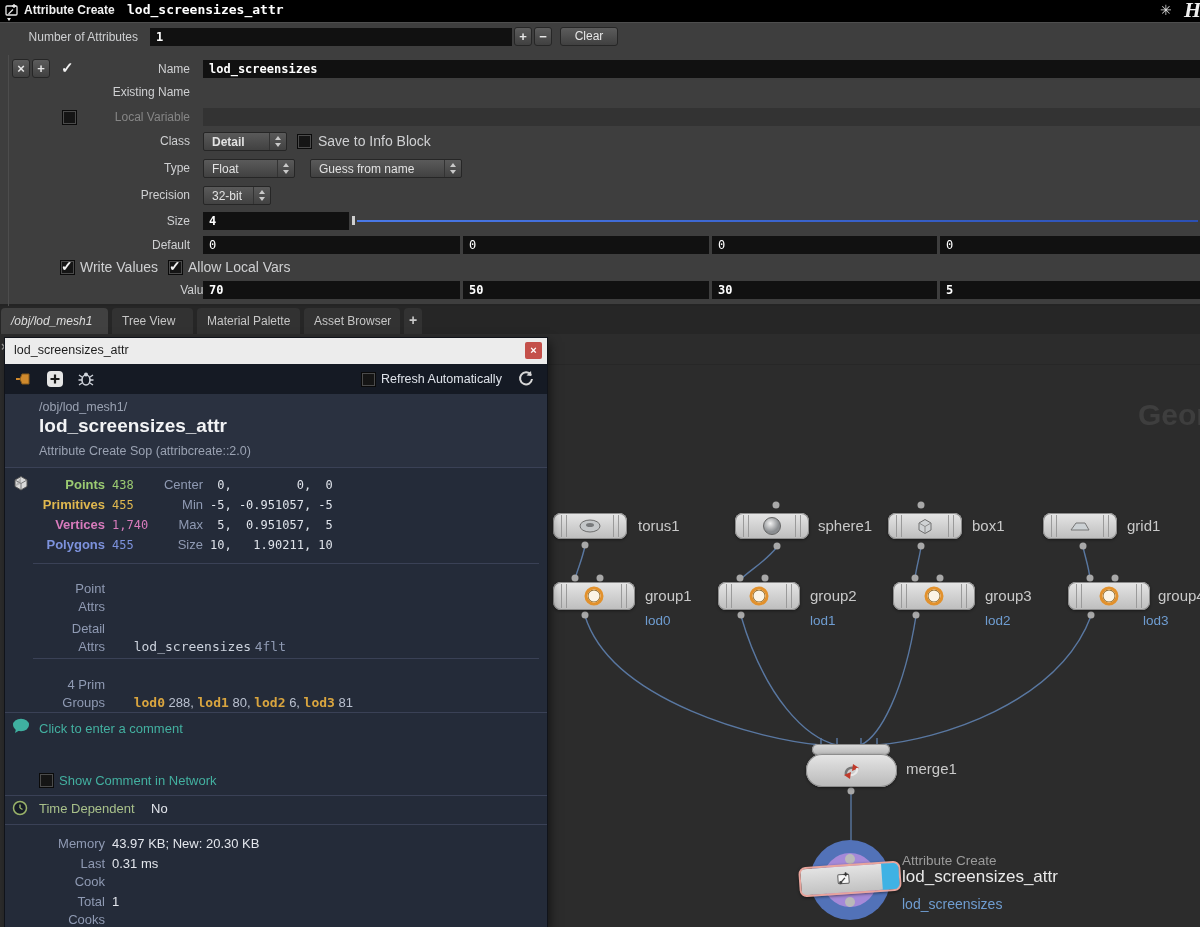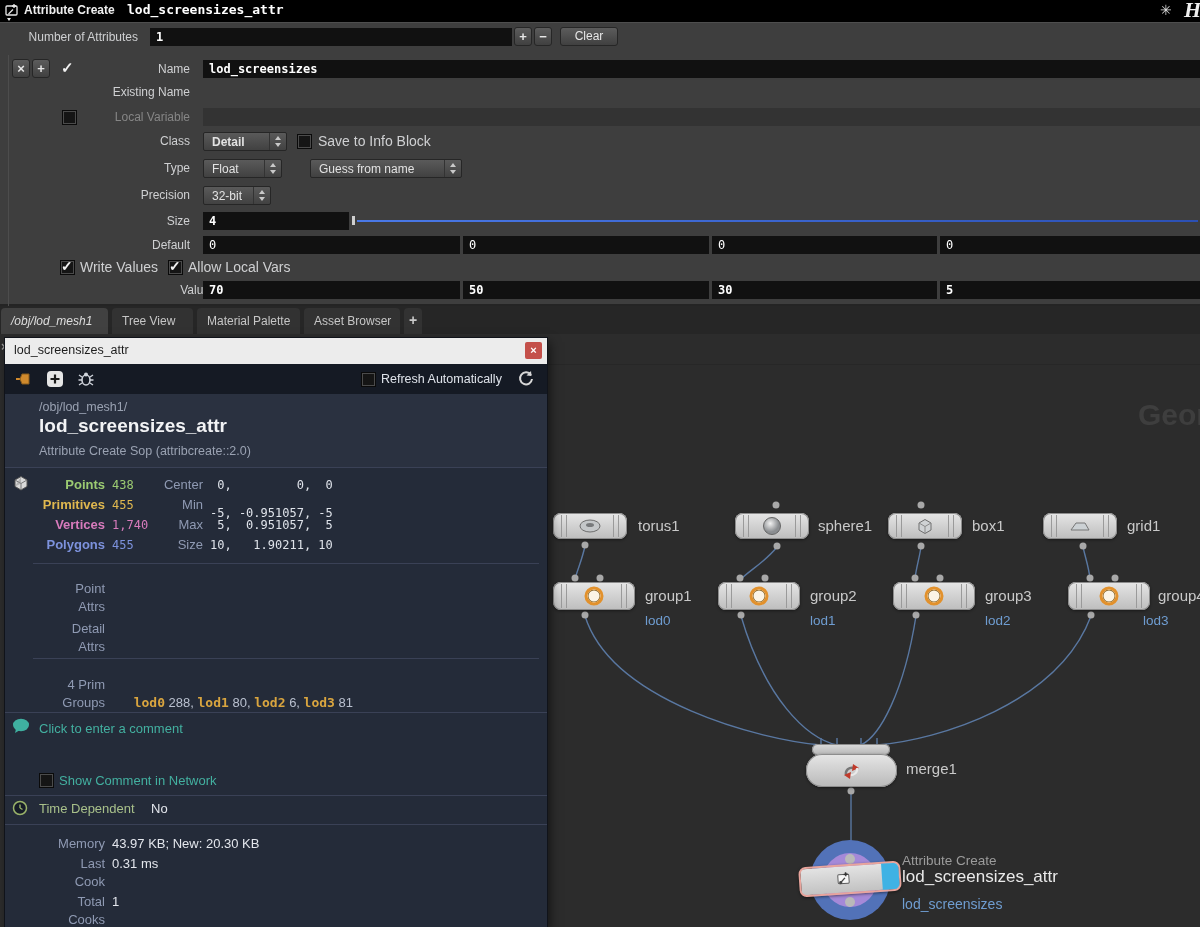--- a/index.html
+++ b/index.html
@@ -376,21 +376,21 @@
     <span class="cb" style="left:62px;top:87px;" data-interactable="true"></span>
     <div class="plabel dim" style="left:0px;top:85px;" data-interactable="false">Local Variable</div>
     <div class="pfield disabled" style="left:203px;top:85px;width:997px;" data-interactable="false"></div>
 
     <div class="plabel" style="left:0px;top:109px;" data-interactable="false">Class</div>
     <div class="pdrop" style="left:203px;top:109px;width:84px;font-weight:bold;" data-interactable="true"><span data-interactable="false">Detail</span><span class="spin" data-interactable="false"></span></div>
     <span class="cb" style="left:297px;top:111px;" data-interactable="true"></span>
     <div class="cblabel" style="left:318px;top:110px;" data-interactable="false">Save to Info Block</div>
 
     <div class="plabel" style="left:0px;top:136px;" data-interactable="false">Type</div>
-    <div class="pdrop" style="left:203px;top:136px;width:79px;" data-interactable="true"><span data-interactable="false">Float</span><span class="spin" data-interactable="false"></span></div>
+    <div class="pdrop" style="left:203px;top:136px;width:92px;" data-interactable="true"><span data-interactable="false">Float</span><span class="spin" data-interactable="false"></span></div>
     <div class="pdrop" style="left:310px;top:136px;width:152px;" data-interactable="true"><span data-interactable="false">Guess from name</span><span class="spin" data-interactable="false"></span></div>
 
     <div class="plabel" style="left:0px;top:163px;" data-interactable="false">Precision</div>
     <div class="pdrop" style="left:203px;top:163px;width:68px;" data-interactable="true"><span data-interactable="false">32-bit</span><span class="spin" data-interactable="false"></span></div>
 
     <div class="plabel" style="left:0px;top:189px;" data-interactable="false">Size</div>
     <div class="pfield" style="left:203px;top:189px;width:146px;" data-interactable="true">4</div>
     <div class="slider-tick" style="left:352px;top:193px;" data-interactable="true"></div>
     <div class="slider-track" style="left:357px;top:197px;width:841px;" data-interactable="true"></div>
 
@@ -483,32 +483,35 @@
     <div class="statlbl c-prims" style="left:5px;top:158px;" data-interactable="false">Primitives</div>
     <div class="statval c-prims" style="left:107px;top:158px;" data-interactable="false">455</div>
     <div class="statlbl c-verts" style="left:5px;top:178px;" data-interactable="false">Vertices</div>
     <div class="statval c-verts" style="left:107px;top:178px;" data-interactable="false">1,740</div>
     <div class="statlbl c-polys" style="left:5px;top:198px;" data-interactable="false">Polygons</div>
     <div class="statval c-polys" style="left:107px;top:198px;" data-interactable="false">455</div>
 
     <div class="blabel" style="left:138px;top:138px;" data-interactable="false">Center</div>
     <div class="statval" style="left:205px;top:138px;color:#dfe3ea;white-space:pre;" data-interactable="false"> 0,         0,  0</div>
     <div class="blabel" style="left:138px;top:158px;" data-interactable="false">Min</div>
-    <div class="statval" style="left:205px;top:158px;color:#dfe3ea;white-space:pre;margin-top:8px;" data-interactable="false">-5, -0.951057, -5</div>
+    <div class="statval" style="left:205px;top:158px;color:#dfe3ea;white-space:pre;" data-interactable="false">-5, -0.951057, -5</div>
     <div class="blabel" style="left:138px;top:178px;" data-interactable="false">Max</div>
     <div class="statval" style="left:205px;top:178px;color:#dfe3ea;white-space:pre;" data-interactable="false"> 5,  0.951057,  5</div>
     <div class="blabel" style="left:138px;top:198px;" data-interactable="false">Size</div>
     <div class="statval" style="left:205px;top:198px;color:#dfe3ea;white-space:pre;" data-interactable="false">10,   1.90211, 10</div>
 
     <div class="divider" style="top:225px;left:28px;width:506px;"></div>
 
     <div class="ilabel" style="left:5px;top:242px;" data-interactable="false">Point</div>
     <div class="ilabel" style="left:5px;top:260px;" data-interactable="false">Attrs</div>
     <div class="ilabel" style="left:5px;top:282px;" data-interactable="false">Detail</div>
     <div class="ilabel" style="left:5px;top:300px;" data-interactable="false">Attrs</div>
+    <div class="ival" style="left:107px;top:282px;" data-interactable="false">
+      <span class="mono" style="color:#ccd2dd;" data-interactable="false">lod_screensizes</span><span> </span><span class="mono" style="color:#8f9ab3;" data-interactable="false">4flt</span>
+    </div>
 
     <div class="divider" style="top:320px;left:28px;width:506px;"></div>
 
     <div class="ilabel" style="left:5px;top:338px;" data-interactable="false">4 Prim</div>
     <div class="ilabel" style="left:5px;top:356px;" data-interactable="false">Groups</div>
     <div class="ival" style="left:107px;top:338px;" data-interactable="false">
       <span class="mono" style="color:#d9a53f;font-weight:bold;" data-interactable="false">lod0</span><span> </span><span style="color:#b9c0cf;" data-interactable="false">288</span><span style="color:#b9c0cf;" data-interactable="false">, </span><span class="mono" style="color:#d9a53f;font-weight:bold;" data-interactable="false">lod1</span><span> </span><span style="color:#b9c0cf;" data-interactable="false">80</span><span style="color:#b9c0cf;" data-interactable="false">, </span><span class="mono" style="color:#d9a53f;font-weight:bold;" data-interactable="false">lod2</span><span> </span><span style="color:#b9c0cf;" data-interactable="false">6</span><span style="color:#b9c0cf;" data-interactable="false">, </span><span class="mono" style="color:#d9a53f;font-weight:bold;" data-interactable="false">lod3</span><span> </span><span style="color:#b9c0cf;" data-interactable="false">81</span>
     </div>
 
     <div class="divider" style="top:374px;"></div>

